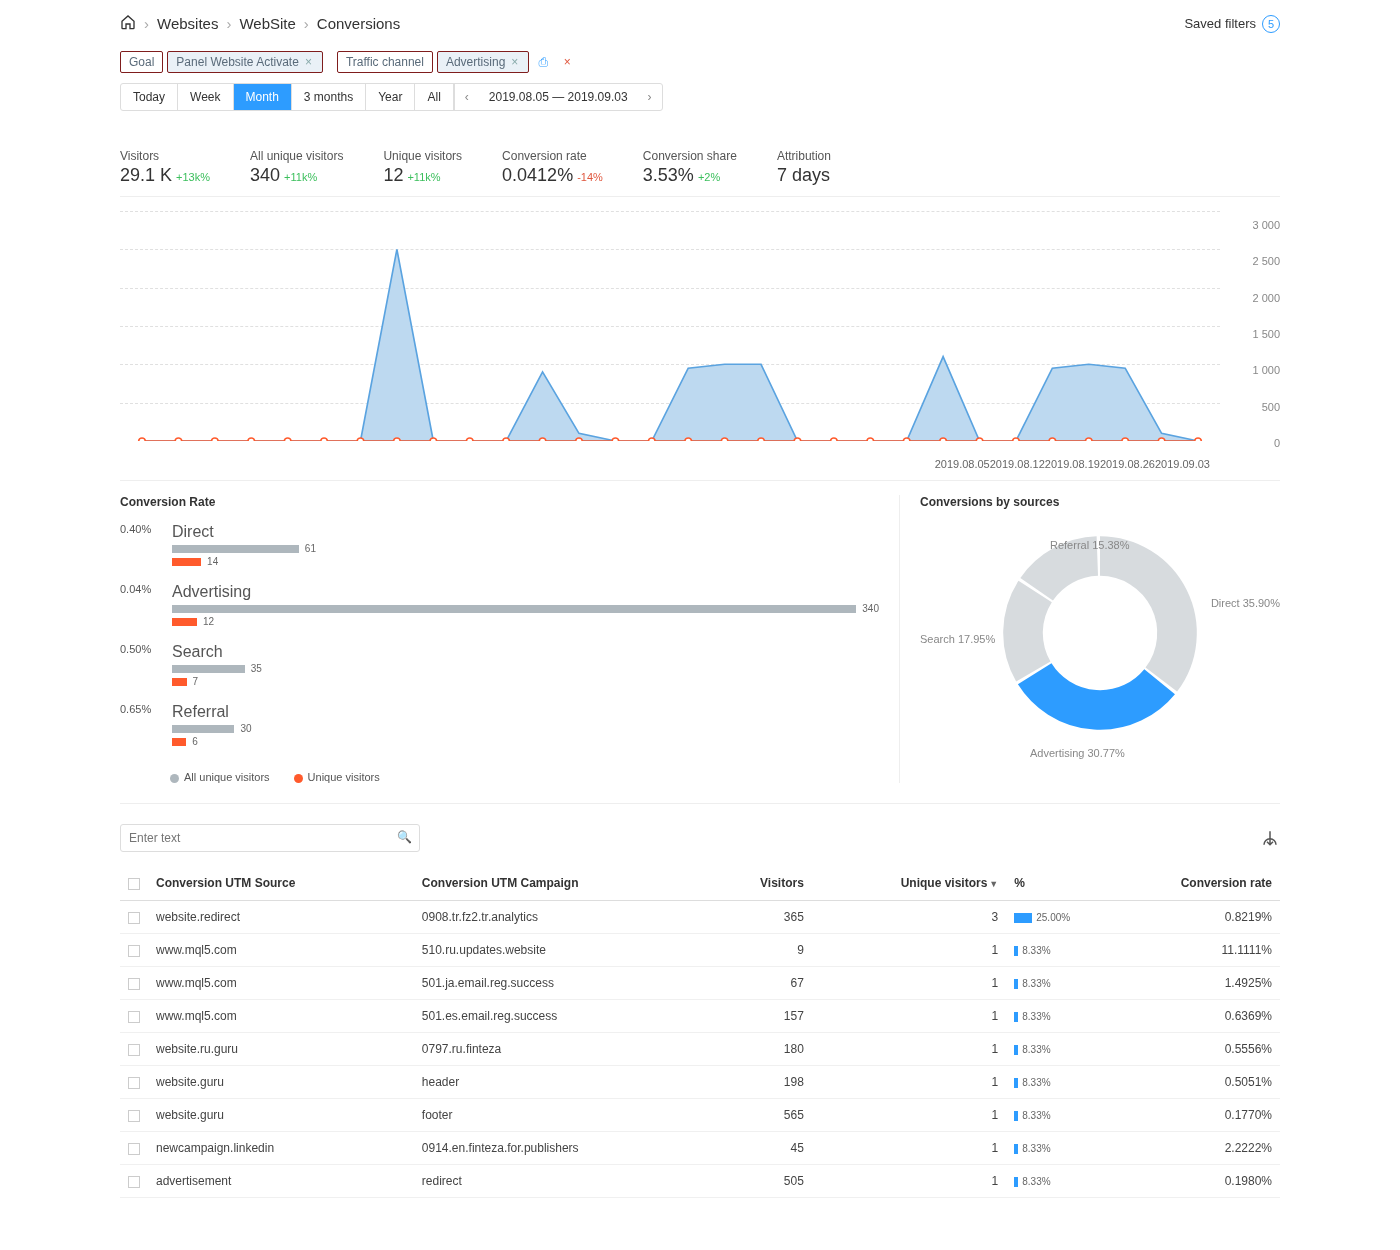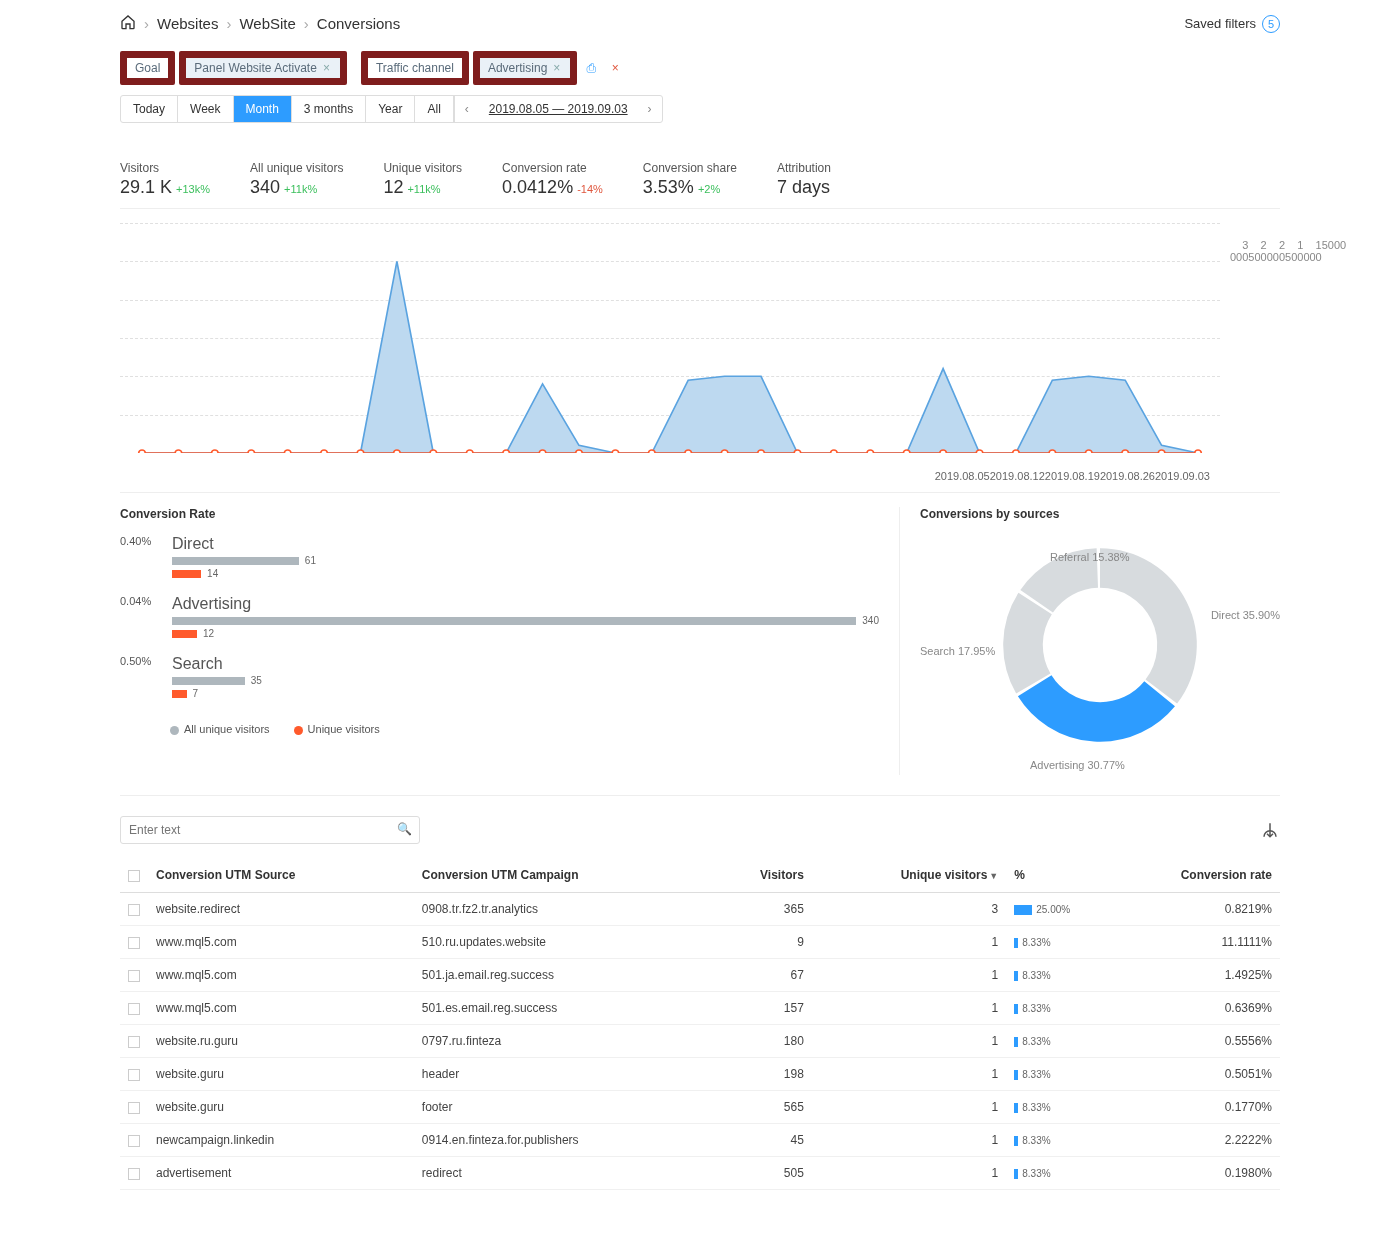--- a/index.html
+++ b/index.html
@@ -4,38 +4,38 @@
 <style>
 *{box-sizing:border-box;margin:0;padding:0}
 body{font-family:Arial,Helvetica,sans-serif;font-size:12px;color:#333;background:#fff;width:1400px;padding:0 120px}
 .header{display:flex;align-items:center;justify-content:space-between;padding:14px 0}
 .breadcrumb{display:flex;align-items:center;gap:8px;font-size:15px}
 .breadcrumb .sep{color:#aaa}
 .home-icon svg{width:16px;height:16px}
 .saved-filters{display:flex;align-items:center;gap:6px;font-size:13px}
 .saved-filters .count{display:inline-flex;align-items:center;justify-content:center;width:18px;height:18px;border:1.5px solid #2d9cff;border-radius:50%;color:#2d9cff;font-size:11px}
 .filters-row{display:flex;align-items:center;gap:4px;padding:4px 0 10px}
-.chip{display:inline-flex;align-items:center;gap:4px;padding:3px 8px;border:7px solid #7f1d1d;border-radius:2px;font-size:12px;color:#5a6b7a}
+.chip{display:inline-flex;align-items:center;gap:4px;padding:3px 8px;border:1px solid #7f1d1d;border-radius:2px;font-size:12px;color:#5a6b7a}
 .chip.sel{background:#eaf1f7}
 .chip .x{color:#8aa;cursor:pointer;padding:0 2px}
 .icon-btn{display:inline-flex;align-items:center;justify-content:center;width:20px;height:20px;cursor:pointer}
 .periods{display:flex;align-items:center;gap:0;border:1px solid #ddd;border-radius:3px;overflow:hidden;width:fit-content;margin-bottom:32px}
 .periods .p{padding:6px 12px;border-right:1px solid #ddd;font-size:12px;cursor:pointer}
 .periods .p:last-child{border-right:none}
 .periods .p.active{background:#2d9cff;color:#fff}
 .periods .range-group{display:flex;align-items:center;border-left:1px solid #ddd}
 .periods .arrow{padding:6px 10px;color:#888;cursor:pointer}
-.periods .range{padding:6px 10px;text-decoration:underline;}
+.periods .range{padding:6px 10px;}
 .metrics{display:flex;gap:40px;padding:6px 0 10px;border-bottom:1px solid #eee}
 .metric .label{font-size:12px;color:#555;margin-bottom:2px}
 .metric .value{font-size:18px}
 .metric .delta{font-size:11px;margin-left:4px}
 .delta.up{color:#3bbf5c}.delta.down{color:#e0573e}
 .chart-wrap{position:relative;height:270px;margin:14px 0;border-bottom:1px solid #eee}
-.chart-wrap .yaxis{position:absolute;right:0;top:16px;height:230px;display:flex;flex-direction:row;justify-content:space-between;text-align:right;font-size:11px;color:#888;width:50px}
+.chart-wrap .yaxis{position:absolute;right:0;top:8px;height:230px;display:flex;flex-direction:column;justify-content:space-between;text-align:right;font-size:11px;color:#888;width:50px}
 .chart-wrap .grid{position:absolute;left:0;right:60px;top:0;height:230px}
 .chart-wrap .grid div{border-top:1px dashed #e0e0e0;height:calc(230px/6)}
 .chart-wrap svg{position:absolute;left:0;right:60px;top:0;width:calc(100% - 60px);height:230px}
 .chart-wrap .xaxis{position:absolute;left:0;right:60px;bottom:10px;display:flex;justify-content:flex-end;font-size:11px;color:#666;padding:0 10px}
 .panels{display:flex;gap:0;border-bottom:1px solid #eee;padding-bottom:20px}
 .panel-left{flex:1;padding-right:20px;border-right:1px solid #eee}
 .panel-right{width:380px;padding-left:20px}
 .panel-title{font-size:12px;font-weight:bold;margin-bottom:14px}
 .rate-row{display:flex;align-items:flex-start;gap:12px;margin-bottom:14px}
 .rate-row .pct{width:40px;font-size:11px;color:#555}
@@ -247,20 +247,34 @@
             <div class="bar-line">
               <div class="bar" style="width:10.294117647058822%"></div>
               <span class="num">35</span>
             </div>
             <div class="bar-line">
               <div class="bar orange" style="width:2.0588235294117645%"></div>
               <span class="num">7</span>
             </div>
           </div>
         </div>
+        <div class="rate-row">
+          <div class="pct">0.65%</div>
+          <div class="bars">
+            <div class="name">Referral</div>
+            <div class="bar-line">
+              <div class="bar" style="width:8.823529411764707%"></div>
+              <span class="num">30</span>
+            </div>
+            <div class="bar-line">
+              <div class="bar orange" style="width:2%"></div>
+              <span class="num">6</span>
+            </div>
+          </div>
+        </div>
       </div>
     <div class="legend">
       <span><span class="dot g"></span><span>All unique visitors</span></span>
       <span><span class="dot o"></span><span>Unique visitors</span></span>
     </div>
   </div>
   <div class="panel-right">
     <div class="panel-title">Conversions by sources</div>
     <div class="donut-wrap">
       <svg id="donut" viewBox="0 0 200 200">

